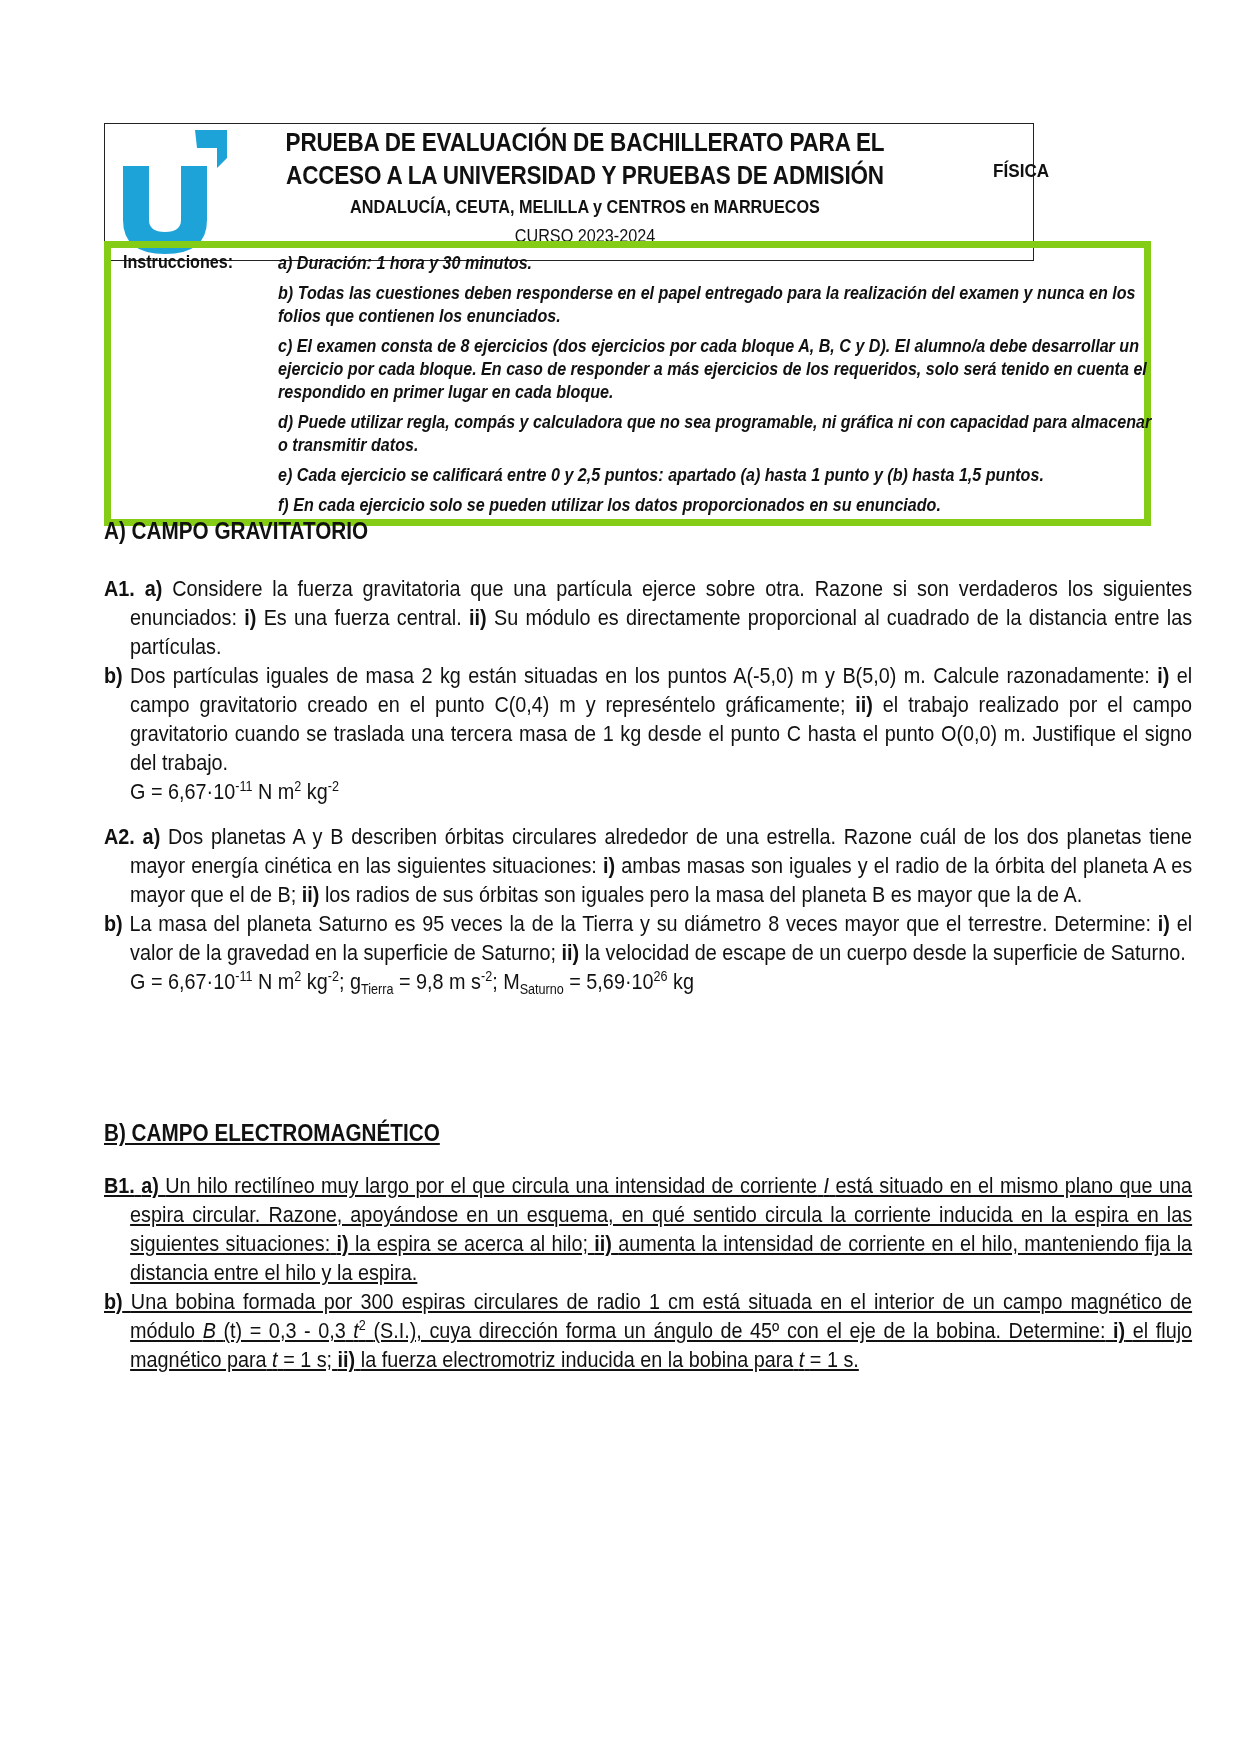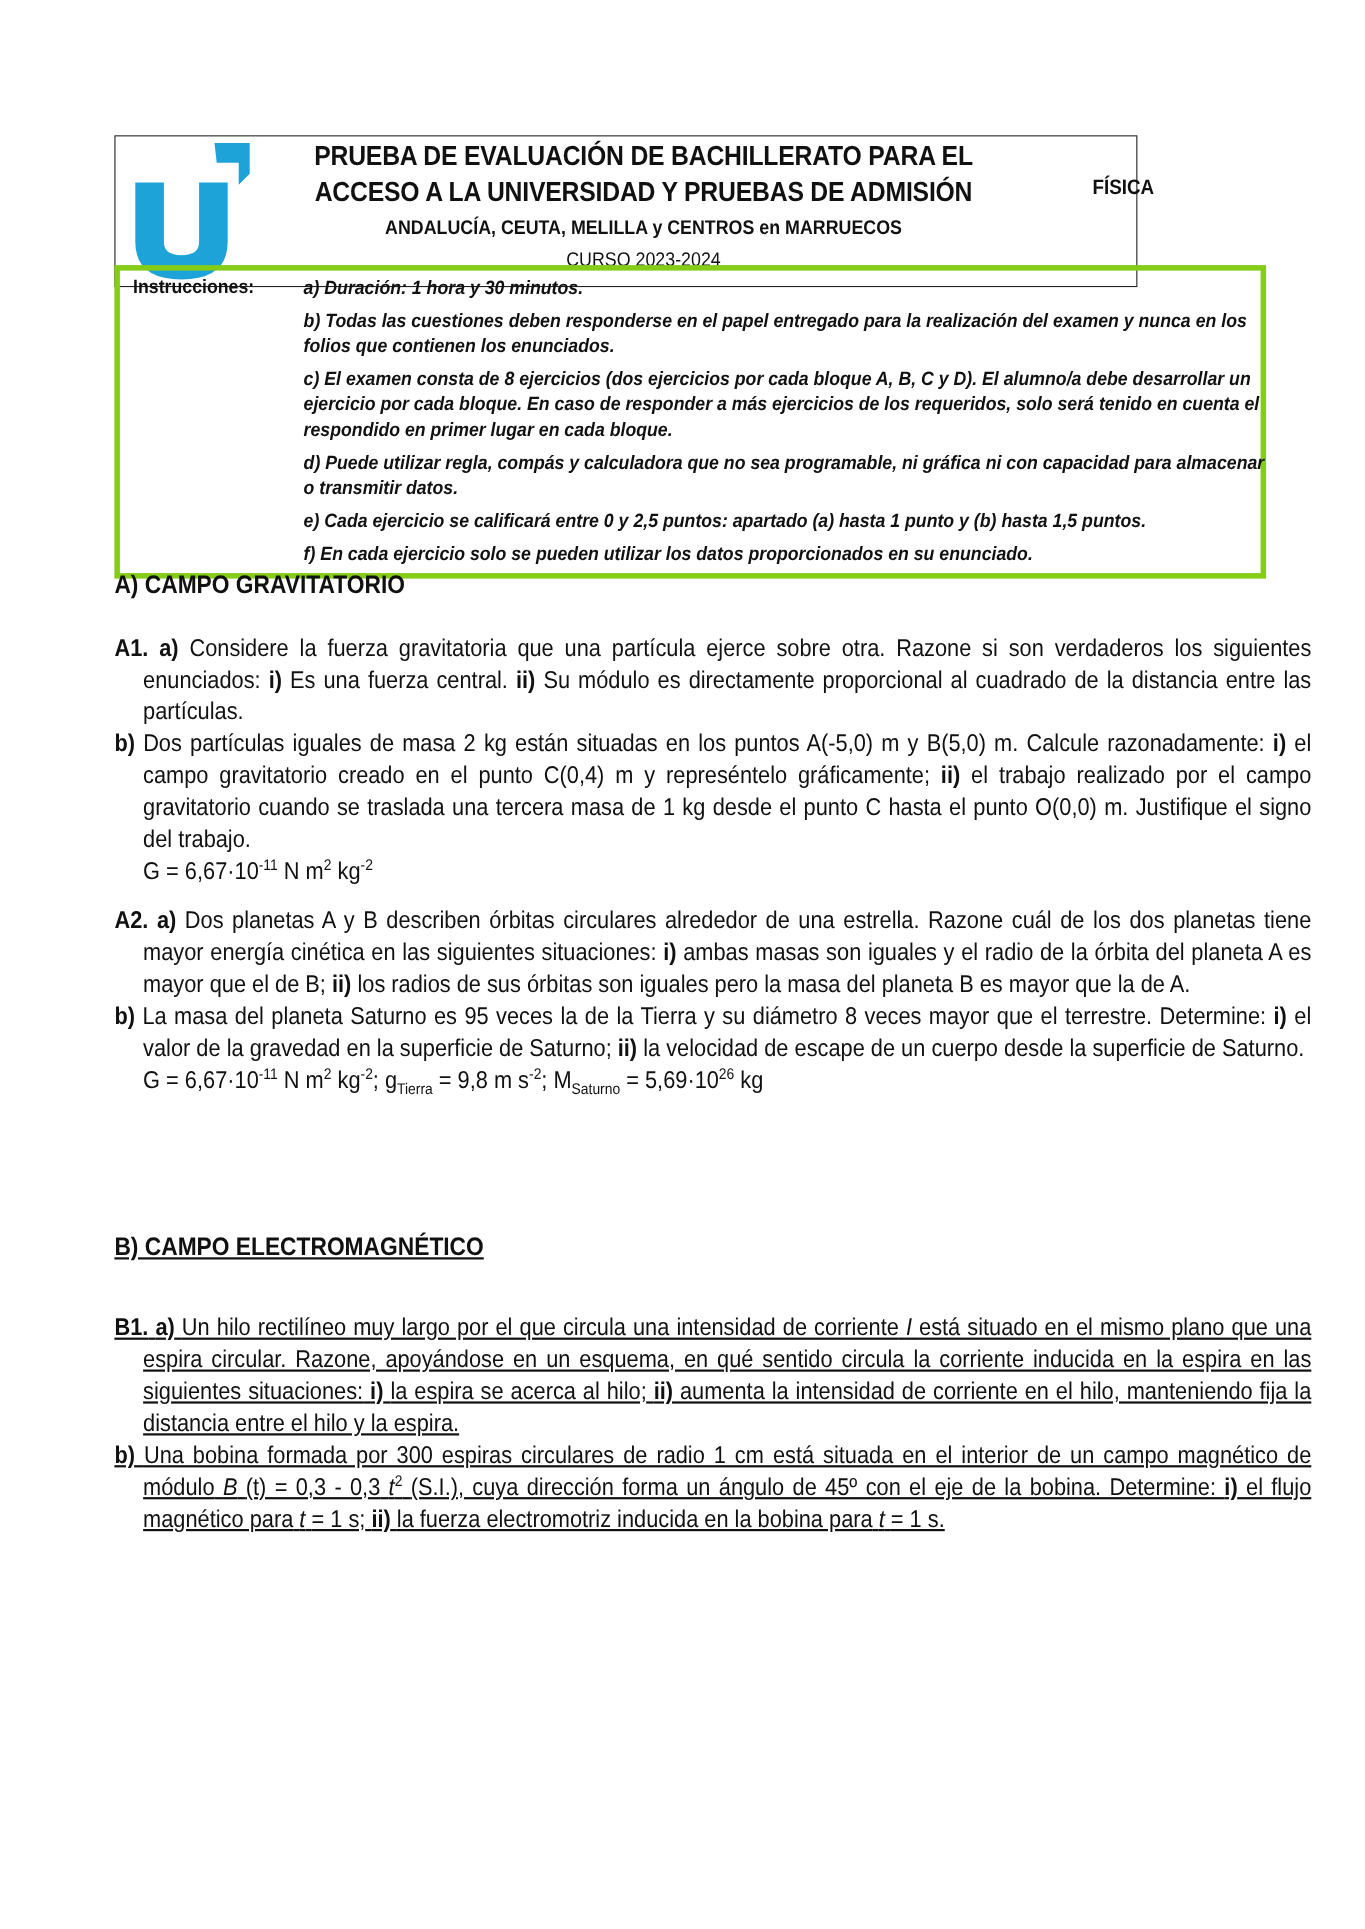--- a/index.html
+++ b/index.html
@@ -16,21 +16,21 @@
   .title-line {
     font-weight: bold; font-size: 25px; line-height: 33px; letter-spacing: -0.2px;
     transform: scaleX(0.9); transform-origin: center;
   }
   .subtitle { font-weight: bold; font-size: 18px; line-height: 30px; transform: scaleX(0.9); }
   .course { font-size: 18px; line-height: 28px; transform: scaleX(0.9); }
   .subject { position: absolute; left: 885px; top: 36px; font-weight: bold; font-size: 19px; transform: scaleX(0.9); }
 
   .instr-box {
     position: absolute; left: 104px; top: 241px; width: 1047px; height: 285px;
-    border: 5px solid #84cc16; box-sizing: border-box;
+    border: 7px solid #84cc16; box-sizing: border-box;
   }
   .instr-label {
     position: absolute; left: 12px; top: 4px; font-weight: bold; font-size: 17.5px;
     transform: scaleX(0.92); transform-origin: left;
   }
   .instr-list { position: absolute; left: 167px; top: 4px; width: 880px; font-style: italic; }
   .instr-item {
     font-weight: bold; font-size: 17.5px; line-height: 23px; margin-bottom: 7px;
     transform: scaleX(0.92); transform-origin: left; width: 955px;
   }
@@ -122,21 +122,21 @@
       <span class="bold">ii)</span>
       <span>la velocidad de escape de un cuerpo desde la superficie de Saturno.</span>
     </div>
     <div class="const"><span>G = 6,67·10</span><sup>-11</sup><span> N m</span><sup>2</sup><span> kg</span><sup>-2</sup><span>; g</span><sub>Tierra</sub><span> = 9,8 m s</span><sup>-2</sup><span>; M</span><sub>Saturno</sub><span> = 5,69·10</span><sup>26</sup><span> kg</span></div>
   </div>
 </div>
 
 <div class="section" style="top:1118px;text-decoration:underline;">
   <div class="section-title">B)  CAMPO ELECTROMAGNÉTICO</div>
 
-  <div class="exercise" style="margin-top:44px;">
+  <div class="exercise" style="margin-top:23px;">
     <div class="para">
       <span class="bold">B1.</span>
       <span class="bold">a)</span>
       <span>Un hilo rectilíneo muy largo por el que circula una intensidad de corriente</span>
       <span class="it">I</span>
       <span>está situado en el mismo plano que una espira circular. Razone, apoyándose en un esquema, en qué sentido circula la corriente inducida en la espira en las siguientes situaciones:</span>
       <span class="bold">i)</span>
       <span>la espira se acerca al hilo;</span>
       <span class="bold">ii)</span>
       <span>aumenta la intensidad de corriente en el hilo, manteniendo fija la distancia entre el hilo y la espira.</span>

